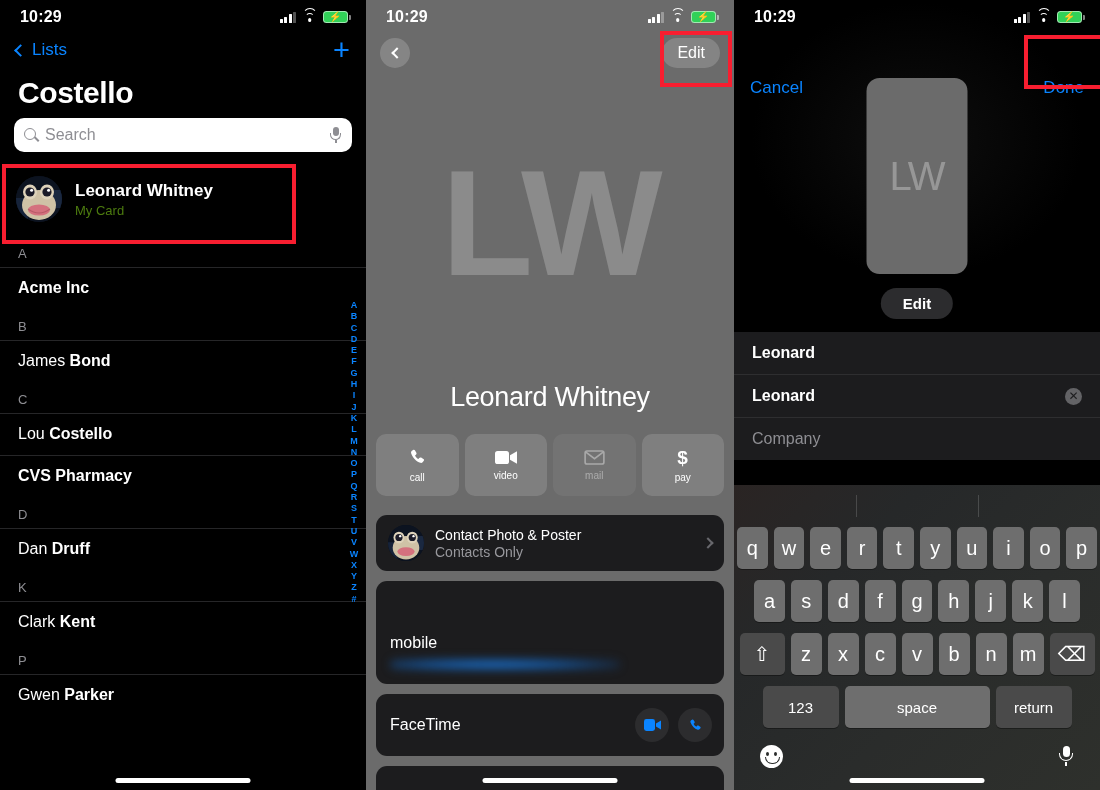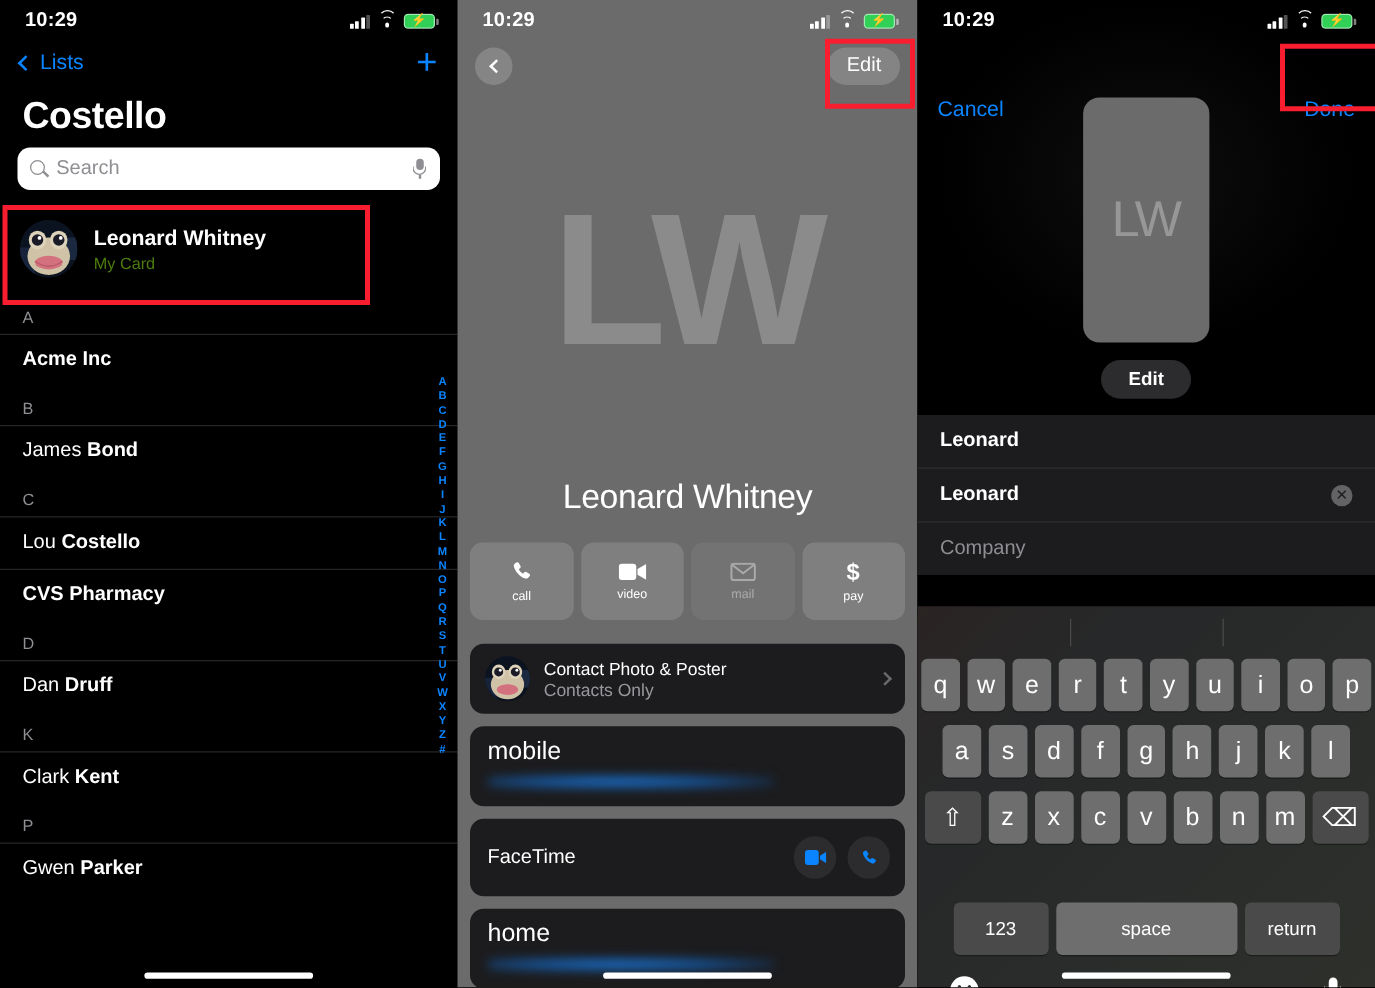--- a/index.html
+++ b/index.html
@@ -150,21 +150,21 @@
 
   .card-list { position:absolute; top:515px; left:10px; right:10px; }
   .card-block { background:#1c1c1e; border-radius:11px; margin-bottom:10px; }
   .cpp { display:flex; align-items:center; gap:11px; padding:10px 12px; cursor:pointer; }
   .cpp .av { width:36px; height:36px; border-radius:50%; overflow:hidden; flex:none; background:#0d1420; position:relative; }
   .cpp .t1 { color:#fff; font-size:14px; }
   .cpp .t2 { color:#98989d; font-size:14px; margin-top:1px; }
   .cpp .gochev { margin-left:auto; width:8px; height:8px; border-right:2px solid #68686d;
     border-top:2px solid #68686d; transform:rotate(45deg); }
   .field { padding:9px 14px 13px; position:relative; }
-  .field .flab { color:#fff; font-size:20px; }
+  .field .flab { color:#fff; font-size:16px;margin-top:44px; }
   .redact {
     margin-top:6px; height:13px; width:72%;
     background:radial-gradient(ellipse at 45% 50%, #1f6fc4 0%, #17508f 40%, rgba(20,50,90,.25) 78%, rgba(0,0,0,0) 100%);
     filter:blur(4px); border-radius:7px;
   }
   .ft-row { display:flex; align-items:center; padding:14px 12px 14px 14px; }
   .ft-row .ftl { color:#fff; font-size:16px; }
   .ft-btns { margin-left:auto; display:flex; gap:9px; }
   .ft-btn { width:34px; height:34px; border-radius:50%; background:#2c2c2e;
     display:flex; align-items:center; justify-content:center; cursor:pointer; }
@@ -205,21 +205,21 @@
   .key {
     background:#6e6e6e; color:#fff; border-radius:5px; height:42px;
     display:flex; align-items:center; justify-content:center;
     font-size:20px; box-shadow:0 1px 0 rgba(0,0,0,.35); cursor:pointer;
   }
   .krow1 .key { width:31px; }
   .krow2 { padding-left:20px; padding-right:20px; }
   .krow2 .key { width:31px; }
   .krow3 .key { width:31px; }
   .key.wide { width:45px; background:#4a4a4a; }
-  .krow4 .key { height:42px; font-size:15px;margin-top:36px; }
+  .krow4 .key { height:42px; font-size:15px; }
   .k123 { width:76px; background:#4a4a4a; }
   .kspace { width:145px; background:#6e6e6e; }
   .kret { width:76px; background:#4a4a4a; }
   .kbot { display:flex; align-items:center; justify-content:space-between; padding:6px 26px 0; }
   .emoji { width:23px; height:23px; border-radius:50%; background:#fff; position:relative; cursor:pointer; }
   .emoji::before { content:''; position:absolute; left:5.5px; top:6.5px; width:3px; height:4px;
     background:#2a2c2b; border-radius:50%; box-shadow:8px 0 0 #2a2c2b; }
   .emoji::after { content:''; position:absolute; left:5px; top:12px; width:13px; height:6px;
     border:1.6px solid #2a2c2b; border-top:0; border-radius:0 0 8px 8px; }
   .mic2 { position:relative; width:16px; height:22px; cursor:pointer; }

